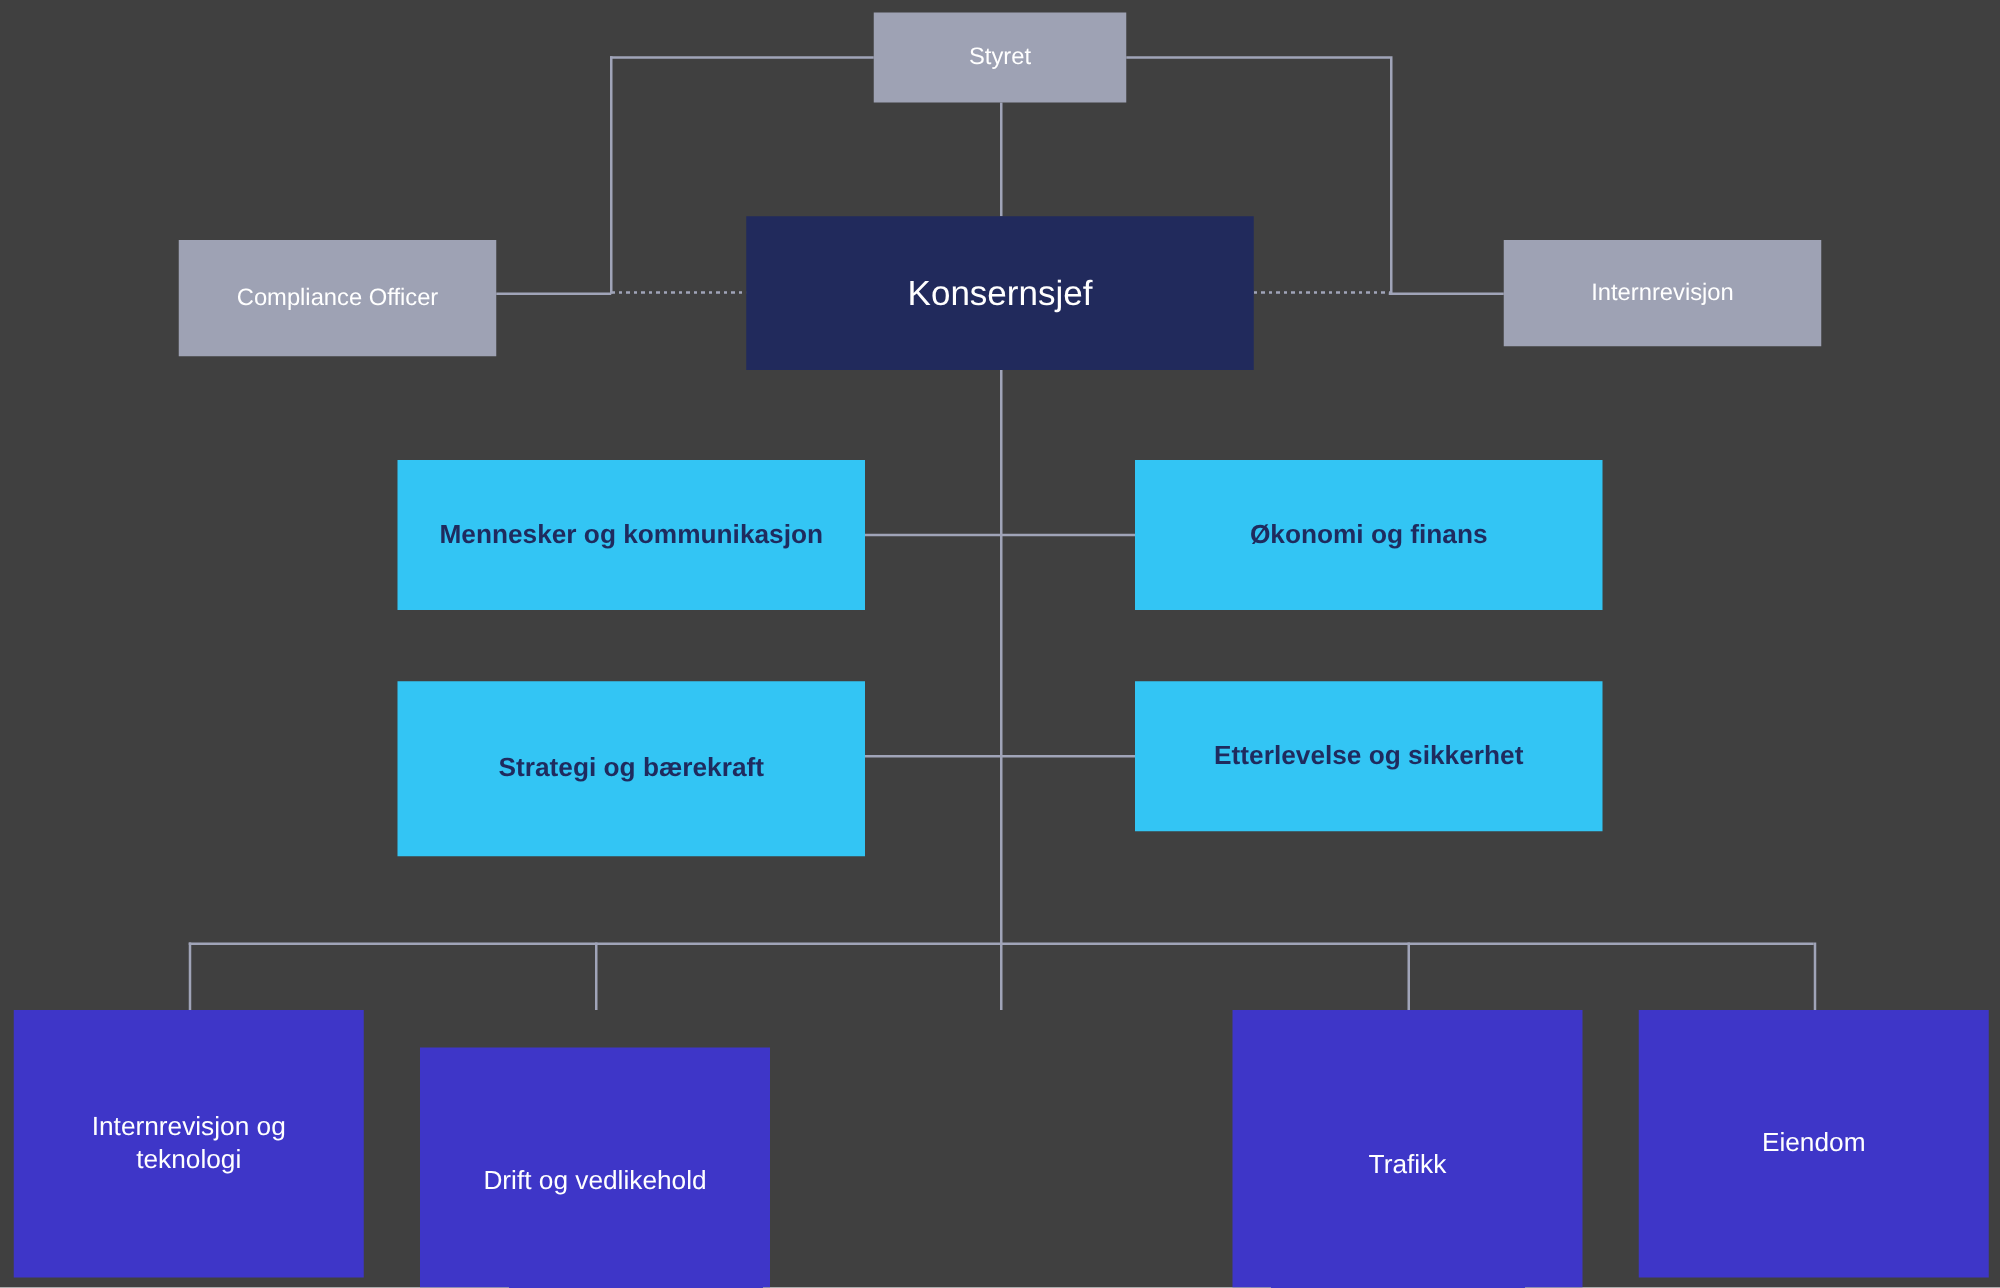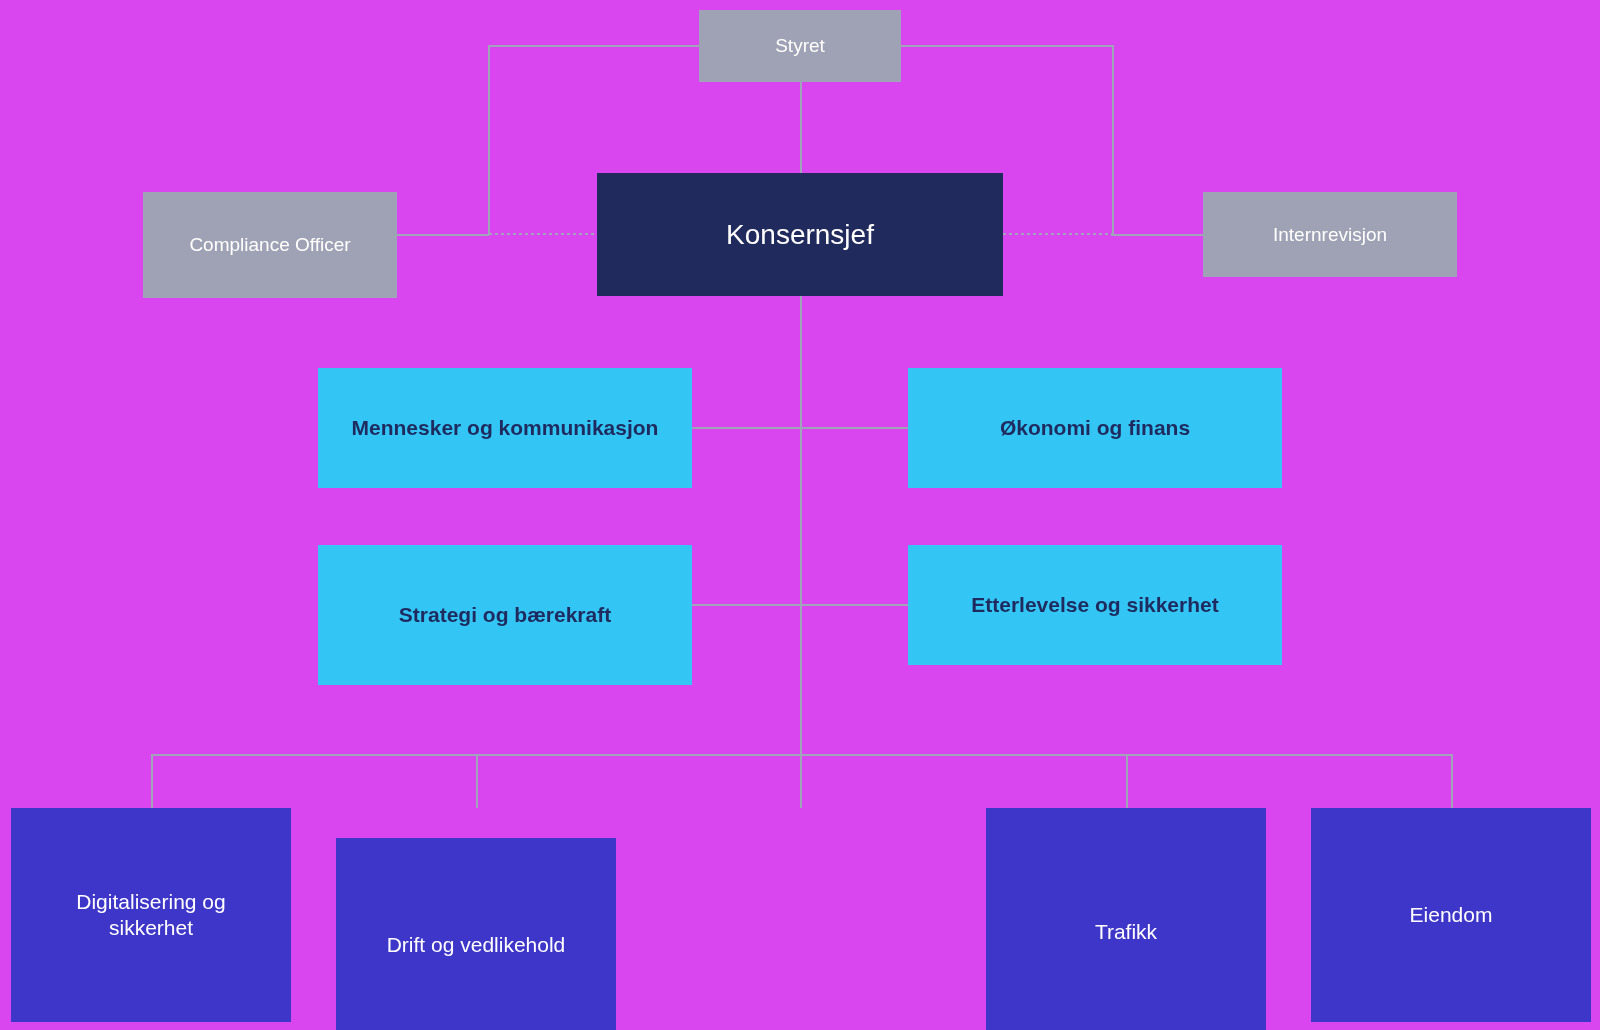--- a/index.html
+++ b/index.html
@@ -1,20 +1,20 @@
 <!DOCTYPE html>
 <html style="--gray-node: #9EA2B4; --navy-node: #212A5C; --cyan-node: #33C5F4; --indigo-node: #3E36C8; --connector: #A0A4B8; --text-light: #FFFFFF; --text-navy: #1F2B5E;"><head>
 <meta charset="utf-8">
 <style>
   html, body { margin: 0; padding: 0; background: #ffffff; }
   .canvas {
     position: relative;
     width: 1600px;
     height: 1030px;
-    background: #d946ef;
+    background: #404040;
     font-family: "Liberation Sans", "DejaVu Sans", sans-serif;
     overflow: hidden;
   }
 
   
   .box {
     position: absolute;
     display: flex;
     align-items: center;
     justify-content: center;
@@ -22,21 +22,21 @@
     box-sizing: border-box;
     line-height: 1.25;
   }
   .box.gray   { background: var(--gray-node, #9EA2B4);  color: var(--text-light, #fff); font-size: 19px; }
   .box.navy   { background: var(--navy-node, #212A5C);  color: var(--text-light, #fff); font-size: 28px; }
   .box.cyan   { background: var(--cyan-node, #33C5F4);  color: var(--text-navy, #1F2B5E); font-size: 21px; font-weight: bold; }
   .box.indigo { background: var(--indigo-node, #3E36C8);color: var(--text-light, #fff); font-size: 21px; padding: 0 26px; }
 
   #bx-board      { left: 699px;  top: 10px;  width: 202px; height: 72px;  }
   #bx-ceo        { left: 597px;  top: 173px; width: 406px; height: 123px; }
-  #bx-compliance { left: 143px;  top: 192px; width: 254px; height: 106px;  }
+  #bx-compliance { left: 143px;  top: 192px; width: 254px; height: 93px;  }
   #bx-audit      { left: 1203px; top: 192px; width: 254px; height: 85px;  }
 
   #bx-staff-0 { left: 318px; top: 368px; width: 374px; height: 120px; }
   #bx-staff-1 { left: 908px; top: 368px; width: 374px; height: 120px; }
   #bx-staff-2 { left: 318px; top: 545px; width: 374px; height: 140px; }
   #bx-staff-3 { left: 908px; top: 545px; width: 374px; height: 120px; }
 
   #bx-div-0 { left: 11px;   top: 808px; width: 280px; height: 214px; }
   #bx-div-1 { left: 336px;  top: 808px; width: 280px; height: 214px; margin-top: 30px; }
   #bx-div-2 { left: 661px;  top: 808px; width: 280px; height: 214px; }
@@ -125,21 +125,21 @@
     <span>Økonomi og finans</span>
   </div>
   <div class="box cyan" id="bx-staff-2">
     <span>Strategi og bærekraft</span>
   </div>
   <div class="box cyan" id="bx-staff-3">
     <span>Etterlevelse og sikkerhet</span>
   </div>
 
   <div class="box indigo" id="bx-div-0">
-    <span>Digitalisering og sikkerhet</span>
+    <span>Internrevisjon og teknologi</span>
   </div>
   <div class="box indigo" id="bx-div-1">
     <span>Drift og vedlikehold</span>
   </div>
   <div class="box indigo" id="bx-div-3">
     <span>Trafikk</span>
   </div>
   <div class="box indigo" id="bx-div-4">
     <span>Eiendom</span>
   </div>

